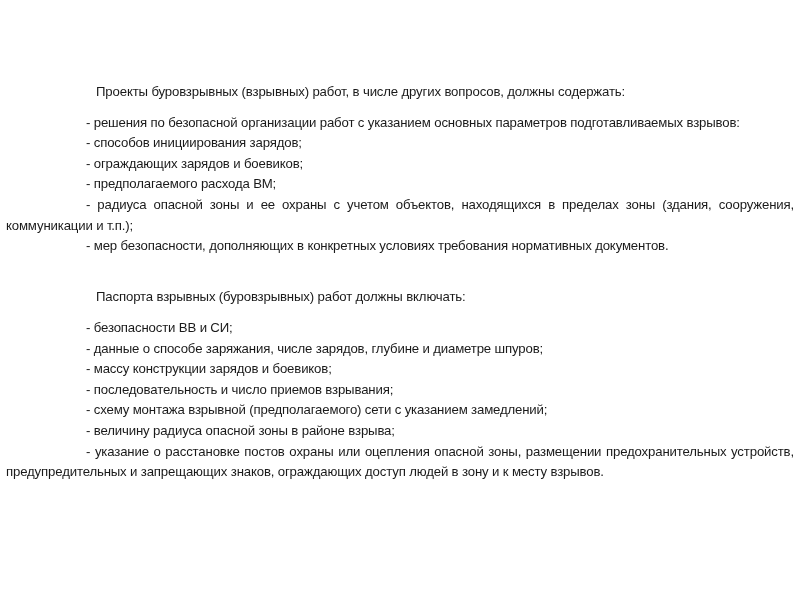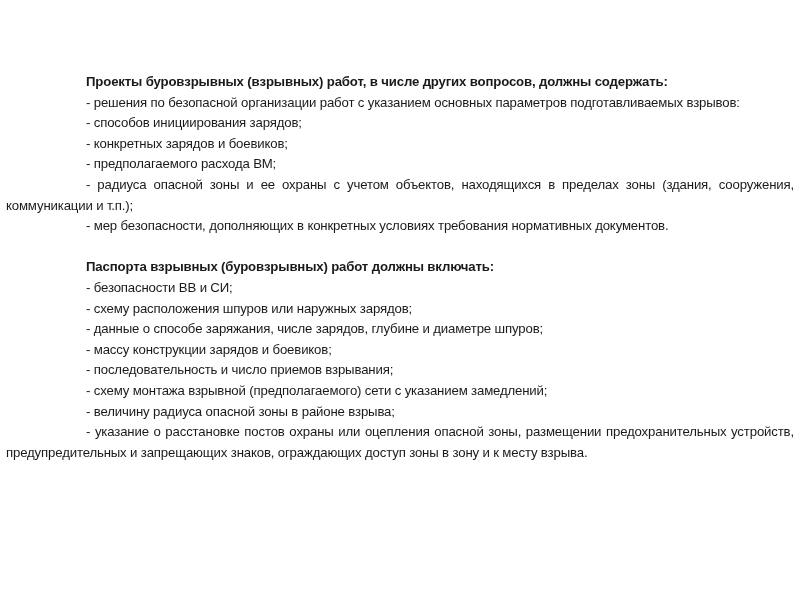--- a/index.html
+++ b/index.html
@@ -18,22 +18,22 @@
     .page {
       position: absolute;
       left: 6px;
       top: 72px;
       width: 788px;
       font-size: 13.2px;
       line-height: 20.6px;
       letter-spacing: -0.15px;
     }
     .heading {
-      font-weight: bold;
-      margin: 0;
+      font-weight: normal;
+      margin: 10px;
       text-indent: 80px;
     }
     .item {
       margin: 0;
       text-align: justify;
       text-indent: 80px;
     }
     .item.last-line-left {
       text-align-last: left;
     }
@@ -42,30 +42,29 @@
     }
   </style>
 </head>
 <body>
 
 <div class="page">
 
   <p class="heading">Проекты буровзрывных (взрывных) работ, в числе других вопросов, должны содержать:</p>
   <p class="item last-line-left">- решения по безопасной организации работ с указанием основных параметров подготавливаемых взрывов:</p>
   <p class="item">- способов инициирования зарядов;</p>
-  <p class="item">- конкретных зарядов и боевиков;</p>
+  <p class="item">- ограждающих зарядов и боевиков;</p>
   <p class="item">- предполагаемого расхода ВМ;</p>
   <p class="item last-line-left">- радиуса опасной зоны и ее охраны с учетом объектов, находящихся в пределах зоны (здания, сооружения, коммуникации и т.п.);</p>
   <p class="item">- мер безопасности, дополняющих в конкретных условиях требования нормативных документов.</p>
 
   <div class="spacer"></div>
 
   <p class="heading">Паспорта взрывных (буровзрывных) работ должны включать:</p>
   <p class="item">- безопасности ВВ и СИ;</p>
-  <p class="item">- схему расположения шпуров или наружных зарядов;</p>
   <p class="item">- данные о способе заряжания, числе зарядов, глубине и диаметре шпуров;</p>
   <p class="item">- массу конструкции зарядов и боевиков;</p>
   <p class="item">- последовательность и число приемов взрывания;</p>
   <p class="item">- схему монтажа взрывной (предполагаемого) сети с указанием замедлений;</p>
   <p class="item">- величину радиуса опасной зоны в районе взрыва;</p>
-  <p class="item last-line-left">- указание о расстановке постов охраны или оцепления опасной зоны, размещении предохранительных устройств, предупредительных и запрещающих знаков, ограждающих доступ зоны в зону и к месту взрыва.</p>
+  <p class="item last-line-left">- указание о расстановке постов охраны или оцепления опасной зоны, размещении предохранительных устройств, предупредительных и запрещающих знаков, ограждающих доступ людей в зону и к месту взрывов.</p>
 
 </div>
 
 </body></html>

